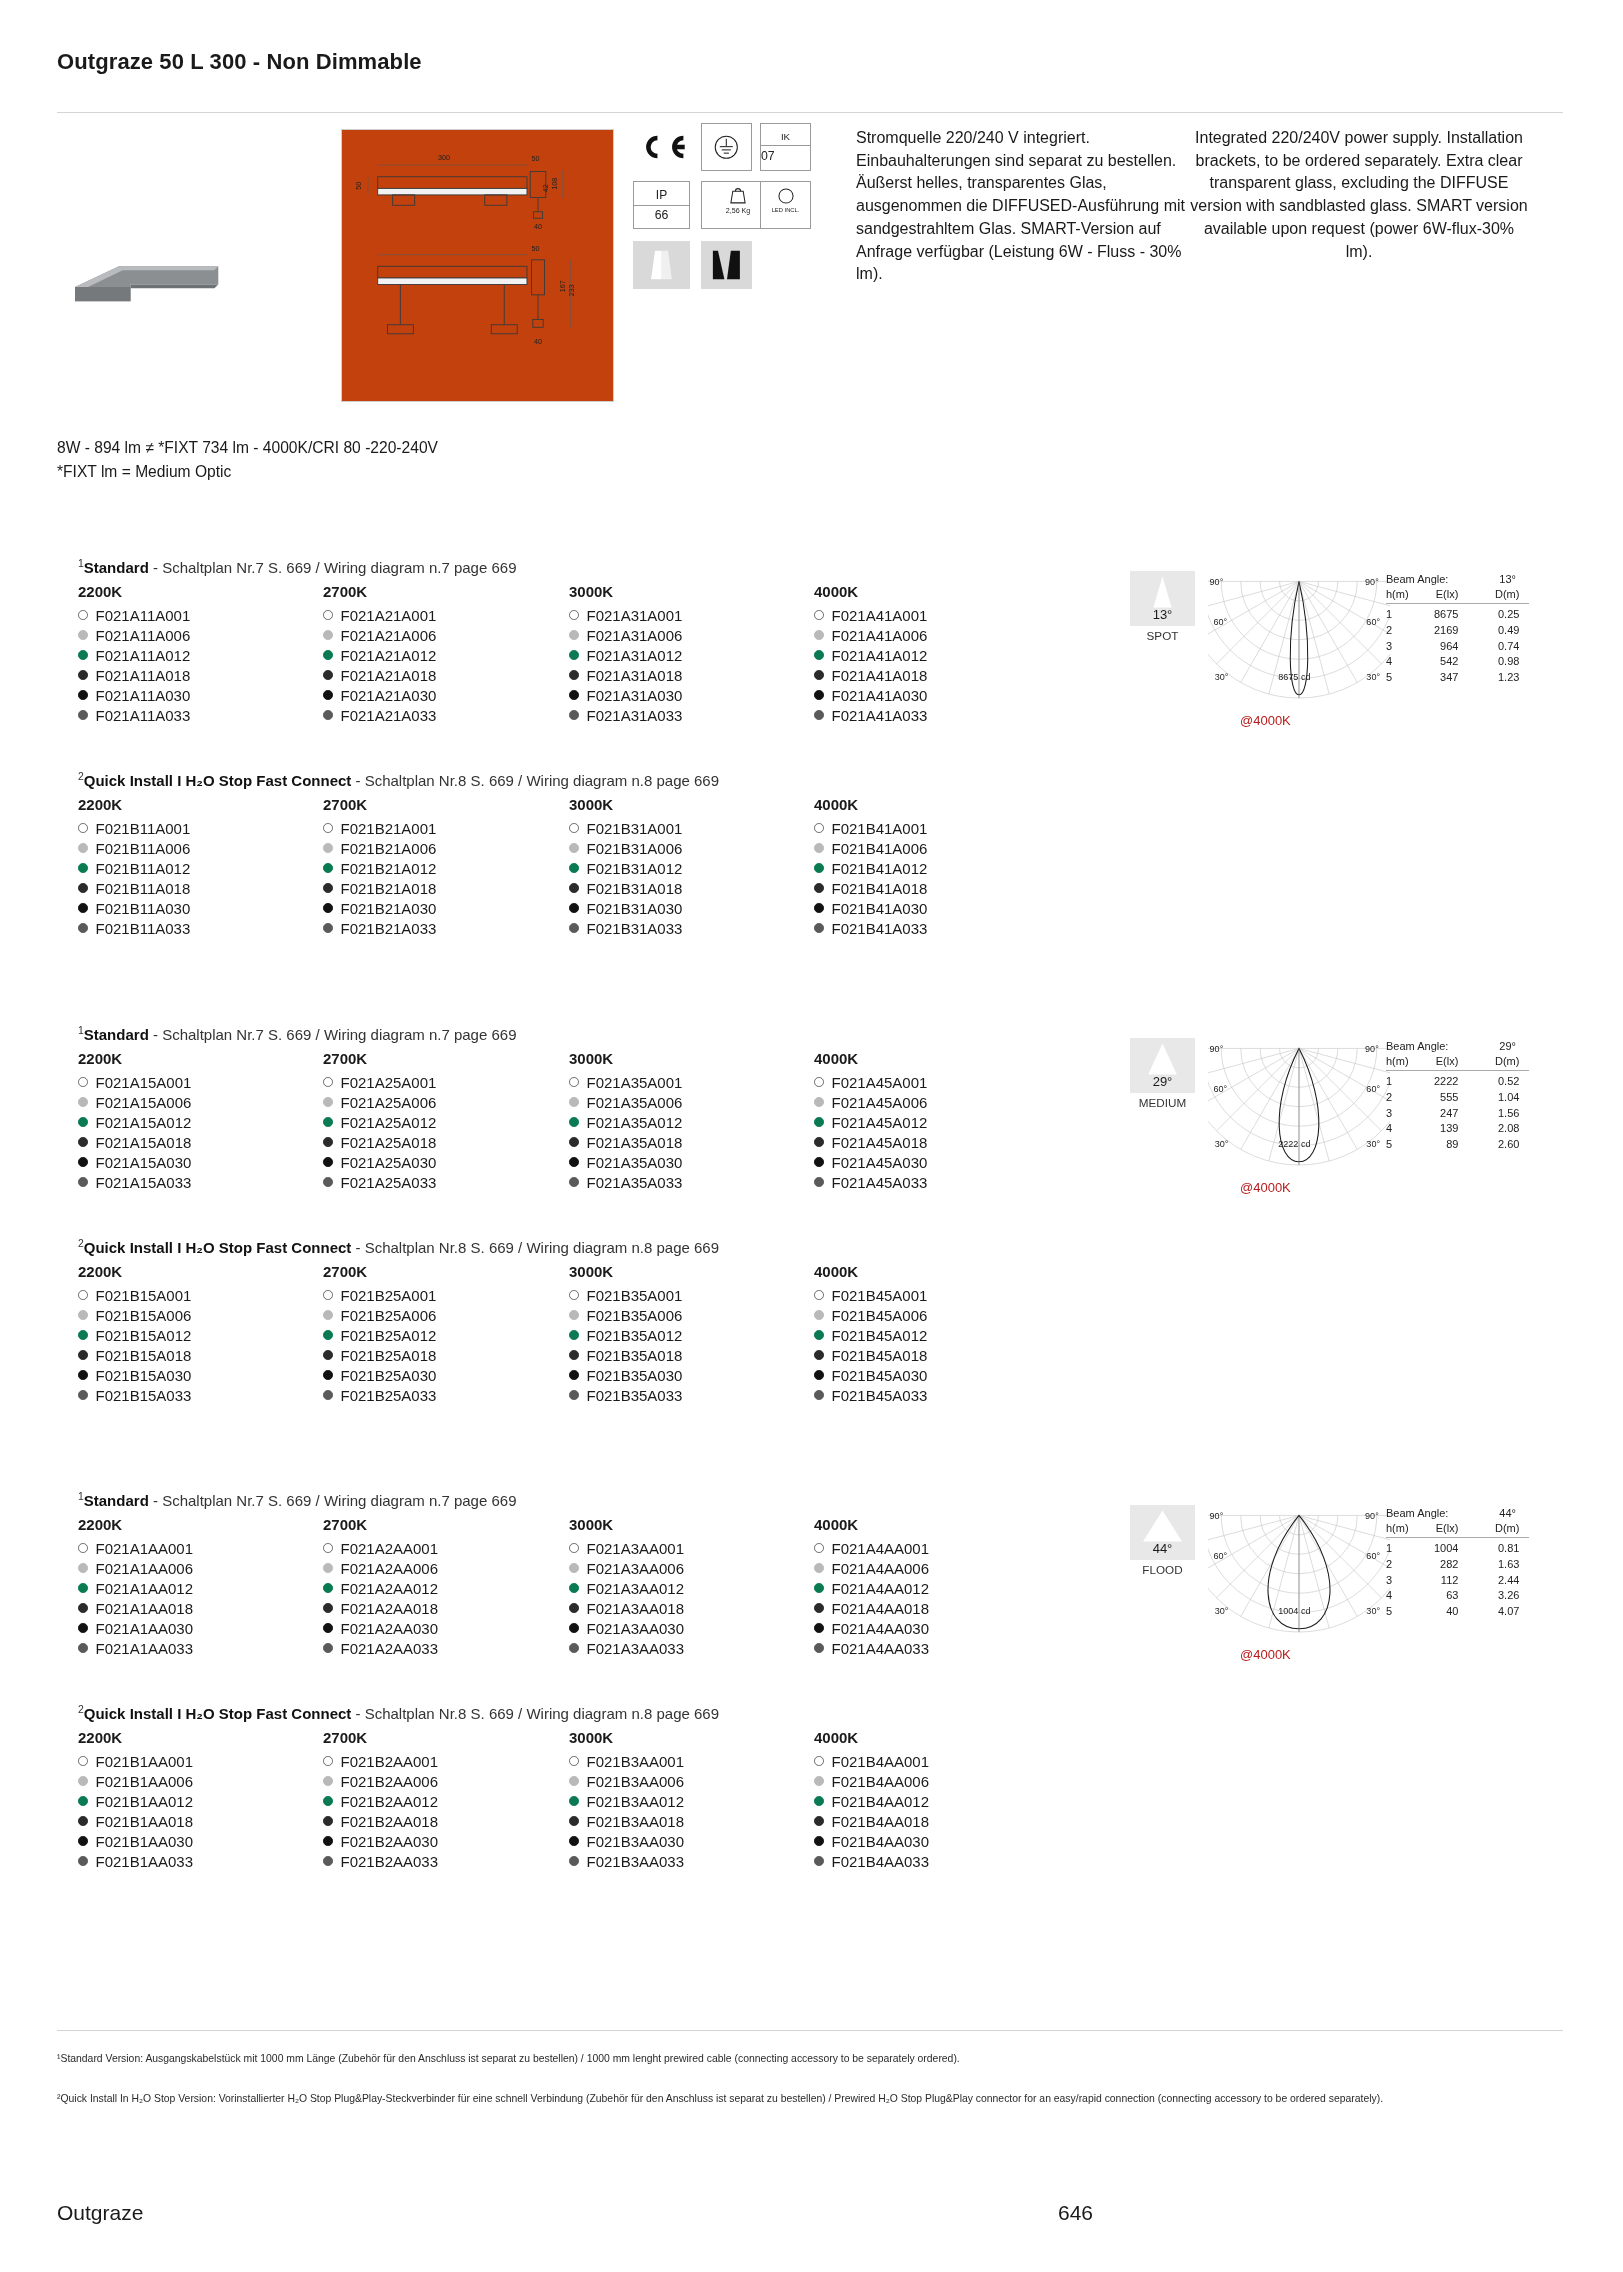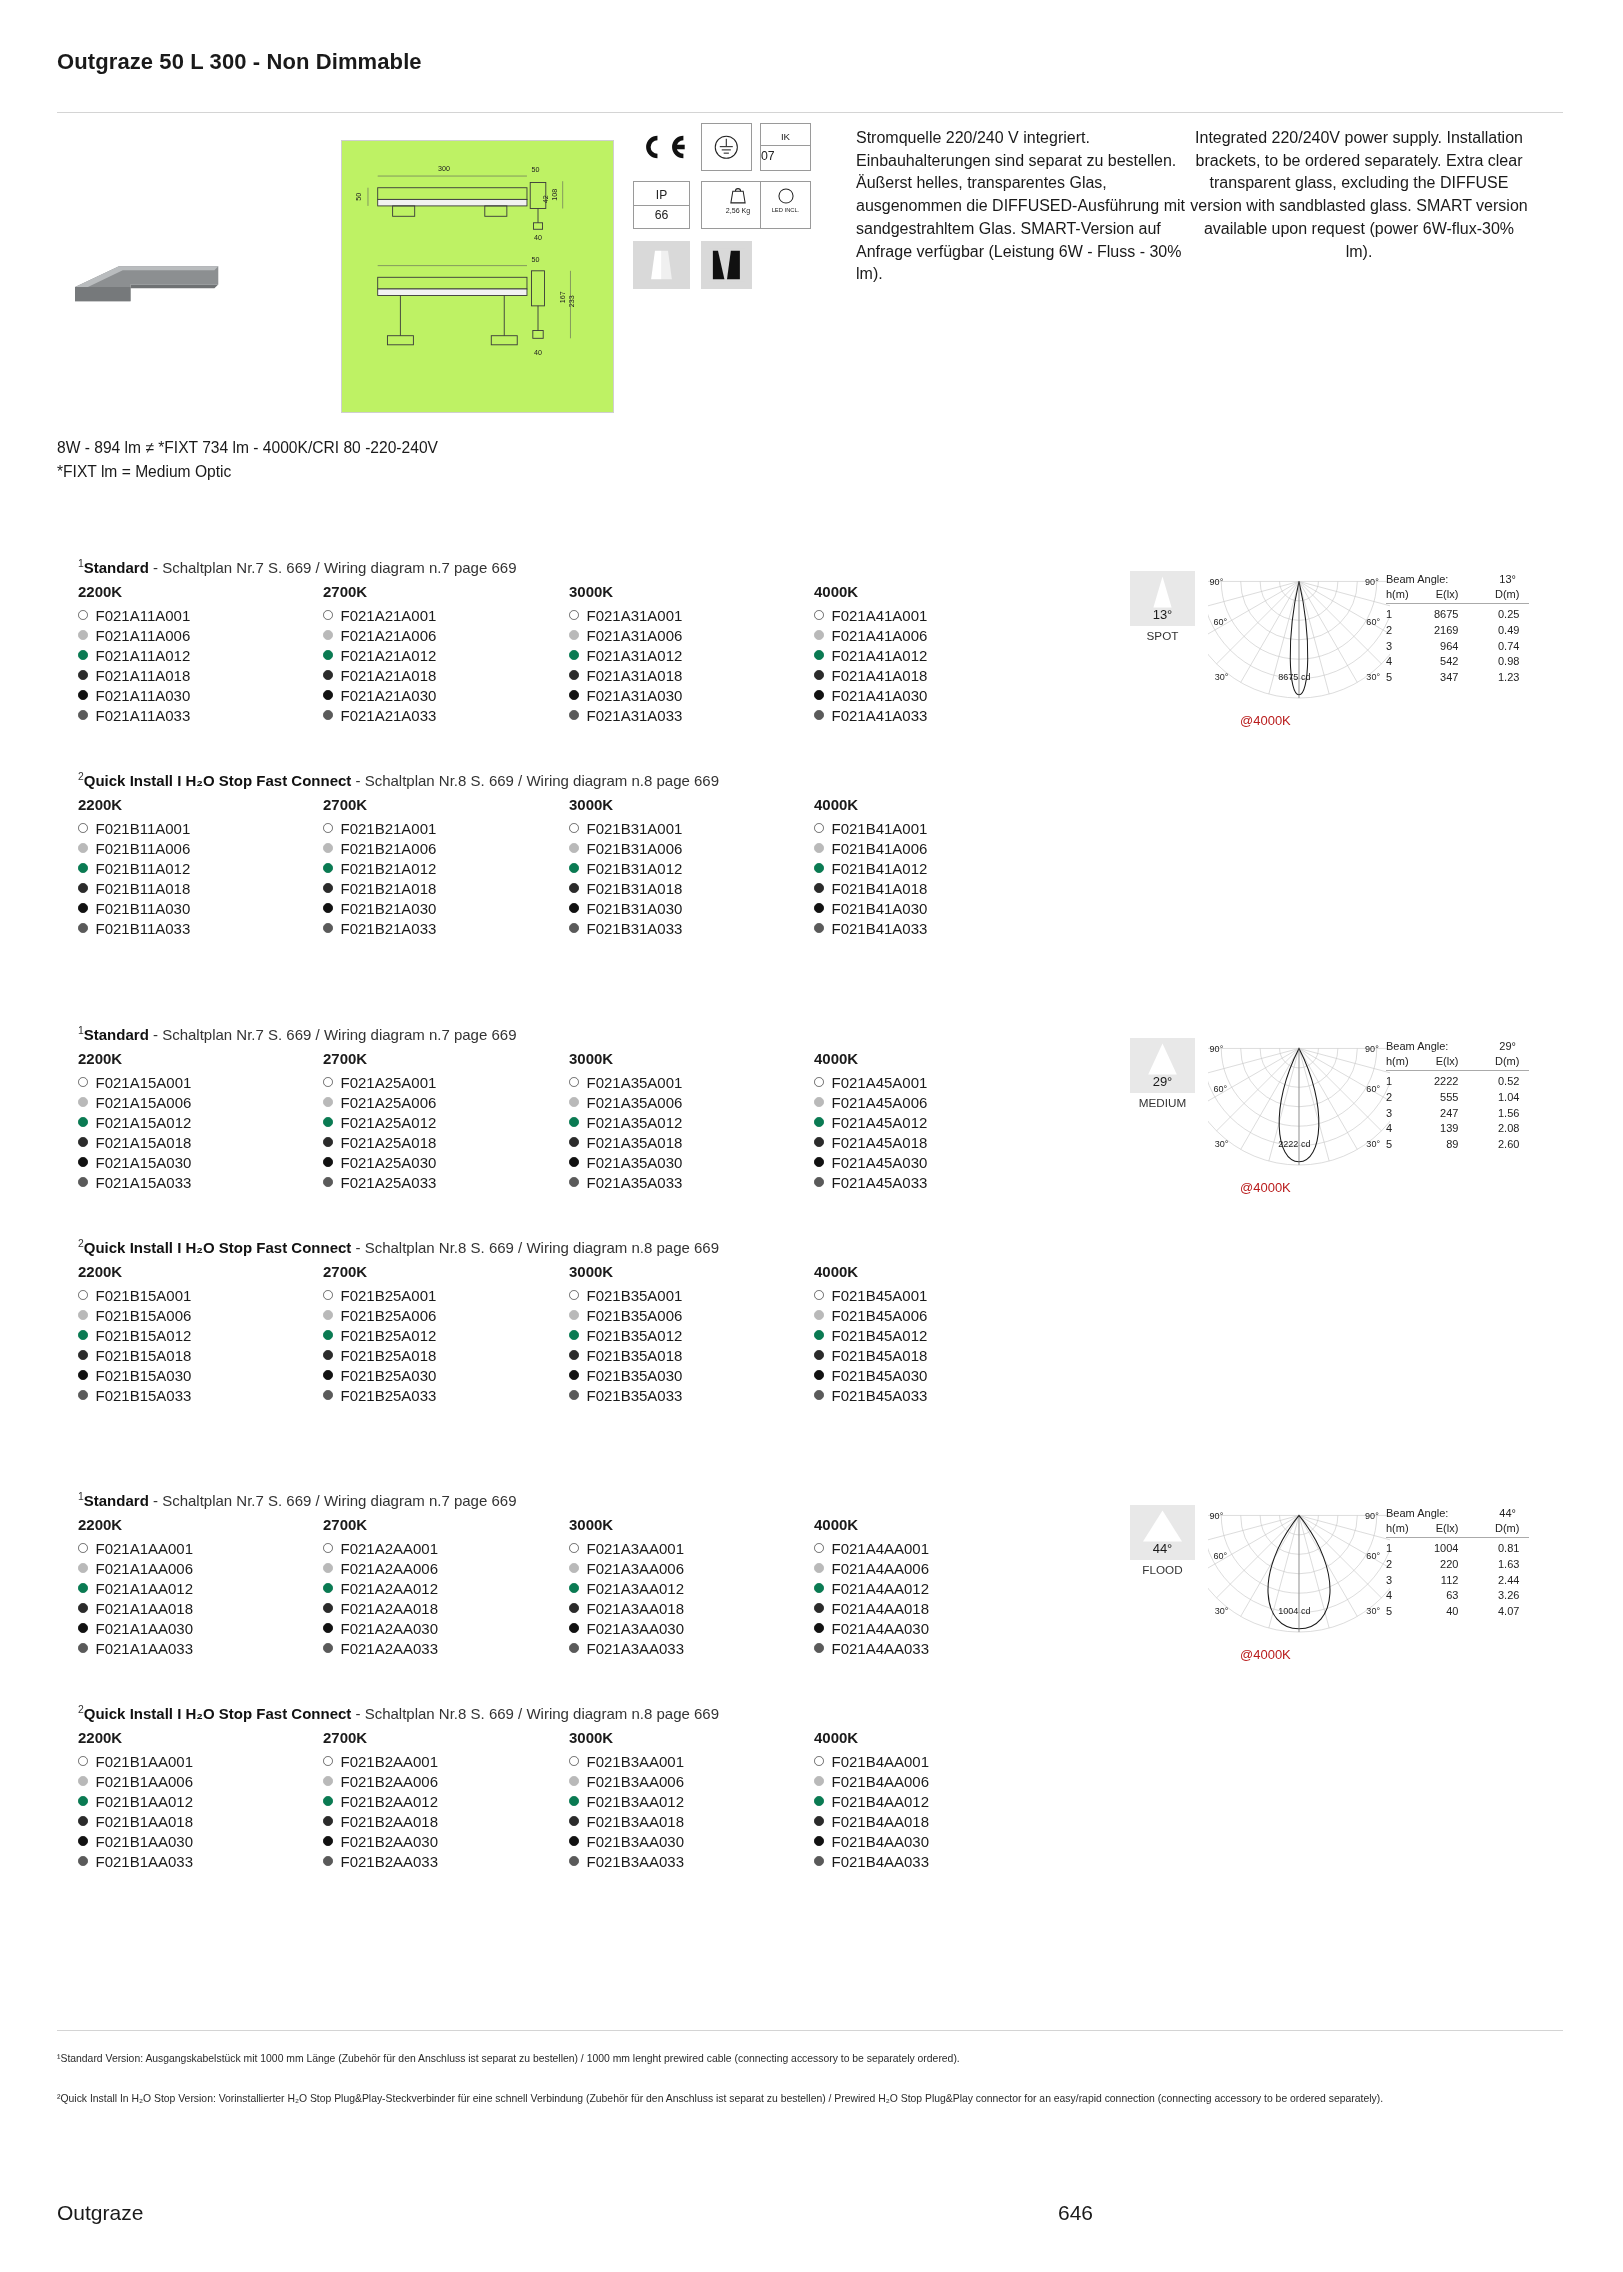--- a/index.html
+++ b/index.html
@@ -21,22 +21,22 @@
   .rule-top {
     position:absolute; left:57px; top:112px; width:1506px; height:1.3px;
     background:#d4d4d4;
   }
 
   
   .prod-photo {
     position:absolute; left:68px; top:247px; width:156px; height:71px;
   }
   .drawbox {
-    position:absolute; left:341px; top:140px; width:273px; height:273px;
-    border:1.3px solid #cfcfcf; background:#bef264;
+    position:absolute; left:341px; top:129px; width:273px; height:273px;
+    border:1.3px solid #cfcfcf; background:#c2410c;
   }
   .drawbox svg { display:block; }
 
   
   .iconstrip { position:absolute; left:633px; top:123px; width:149px; height:208px; }
   .icon-cell {
     position:absolute; border:1px solid #9a9a9a; background:#fff;
     display:flex; align-items:center; justify-content:center;
     font-size:11px; color:#222;
   }
@@ -1131,21 +1131,21 @@
             <div class="c3">D(m)</div>
           </div>
           <div style="height:0.6px;background:#aaa;margin:1.3px 0 2.6px 0"></div>
           <div class="pr">
             <div class="c1">1</div>
             <div class="c2">1004</div>
             <div class="c3">0.81</div>
           </div>
           <div class="pr">
             <div class="c1">2</div>
-            <div class="c2">220</div>
+            <div class="c2">282</div>
             <div class="c3">1.63</div>
           </div>
           <div class="pr">
             <div class="c1">3</div>
             <div class="c2">112</div>
             <div class="c3">2.44</div>
           </div>
           <div class="pr">
             <div class="c1">4</div>
             <div class="c2">63</div>

